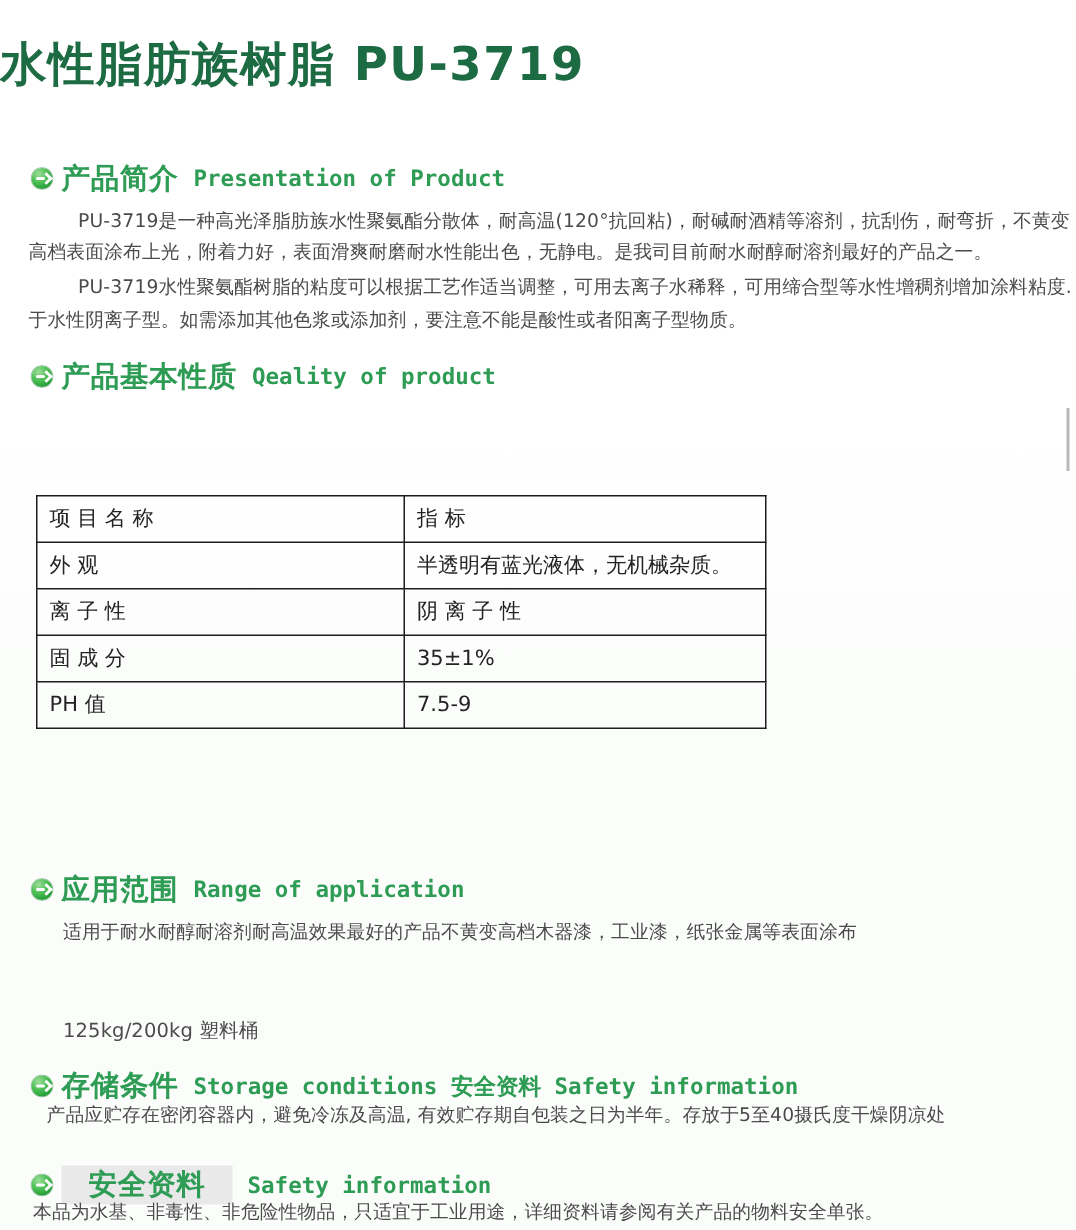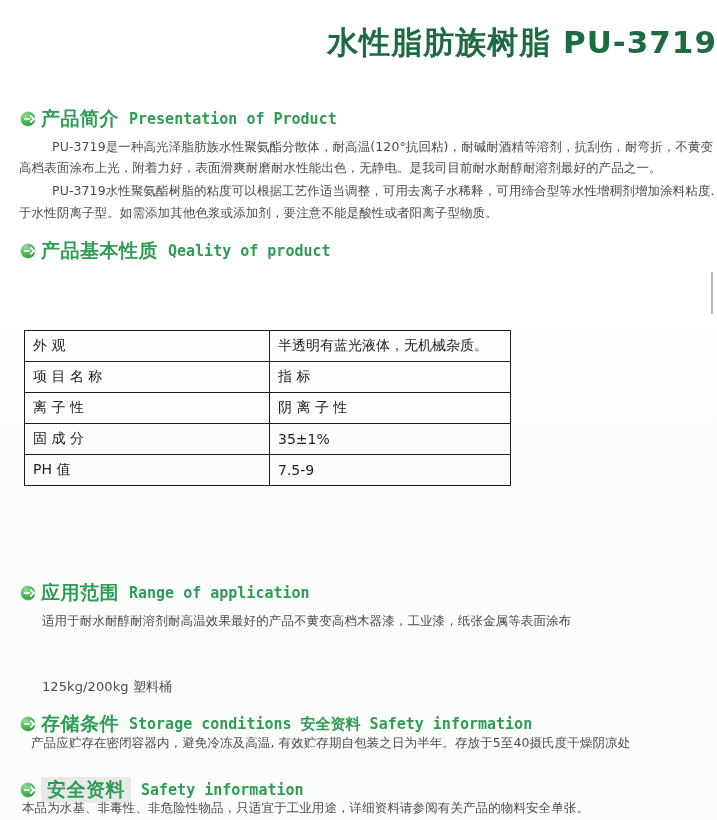--- a/index.html
+++ b/index.html
@@ -22,21 +22,21 @@
     height: 820px;
     background: linear-gradient(180deg, #ffffff 0%, #ffffff 35%, #fbfdfb 55%, #fafdfa 100%);
   }
 
   
   .doc-title {
     position: absolute;
     top: 22px;
     left: 0;
     width: 717px;
-    text-align: right;
+    text-align: left;
     font-size: 31px;
     font-weight: bold;
     color: #1d6b43;
     letter-spacing: 1px;
     font-family: "DejaVu Sans", "Liberation Sans", sans-serif;
     white-space: nowrap;
   }
 
   
   .section-head {
@@ -85,21 +85,21 @@
     letter-spacing: 0.5px;
   }
   .head-en {
     font-size: 15px;
     font-weight: bold;
     color: #2f9c55;
     font-family: "DejaVu Sans Mono", "Liberation Mono", monospace;
     letter-spacing: 0px;
     margin-left: 4px;
   }
-  .head-hl { background: #e9e9e9; padding: 0 6px; }
+  .head-hl { background: #e9e9e9; padding: 0 18px; }
 
   
   .body-line {
     position: absolute;
     font-size: 12.5px;
     color: #4b4b4b;
     font-family: "DejaVu Sans", "Liberation Sans", sans-serif;
     white-space: nowrap;
     letter-spacing: 0.1px;
   }
@@ -166,28 +166,28 @@
 
   <div class="section-head" style="top:238px;">
     <span class="bullet-icon"></span>
     <span class="head-cn">产品基本性质</span>
     <span class="head-en">Qeality of product</span>
   </div>
 
   <table class="spec-table">
     <tbody>
       <tr>
+        <td class="c0">项 目 名 称</td>
+        <td class="c1">指        标</td>
+      </tr>
+      <tr>
         <td class="c0">外        观</td>
         <td class="c1 cell-sm">半透明有蓝光液体，无机械杂质。</td>
       </tr>
       <tr>
-        <td class="c0">项 目 名 称</td>
-        <td class="c1">指        标</td>
-      </tr>
-      <tr>
         <td class="c0">离  子  性</td>
         <td class="c1">阴 离 子 性</td>
       </tr>
       <tr>
         <td class="c0">固  成  分</td>
         <td class="c1 cell-sm cell-blue">35±1%</td>
       </tr>
       <tr>
         <td class="c0">PH        值</td>
         <td class="c1 cell-sm">7.5-9</td>

